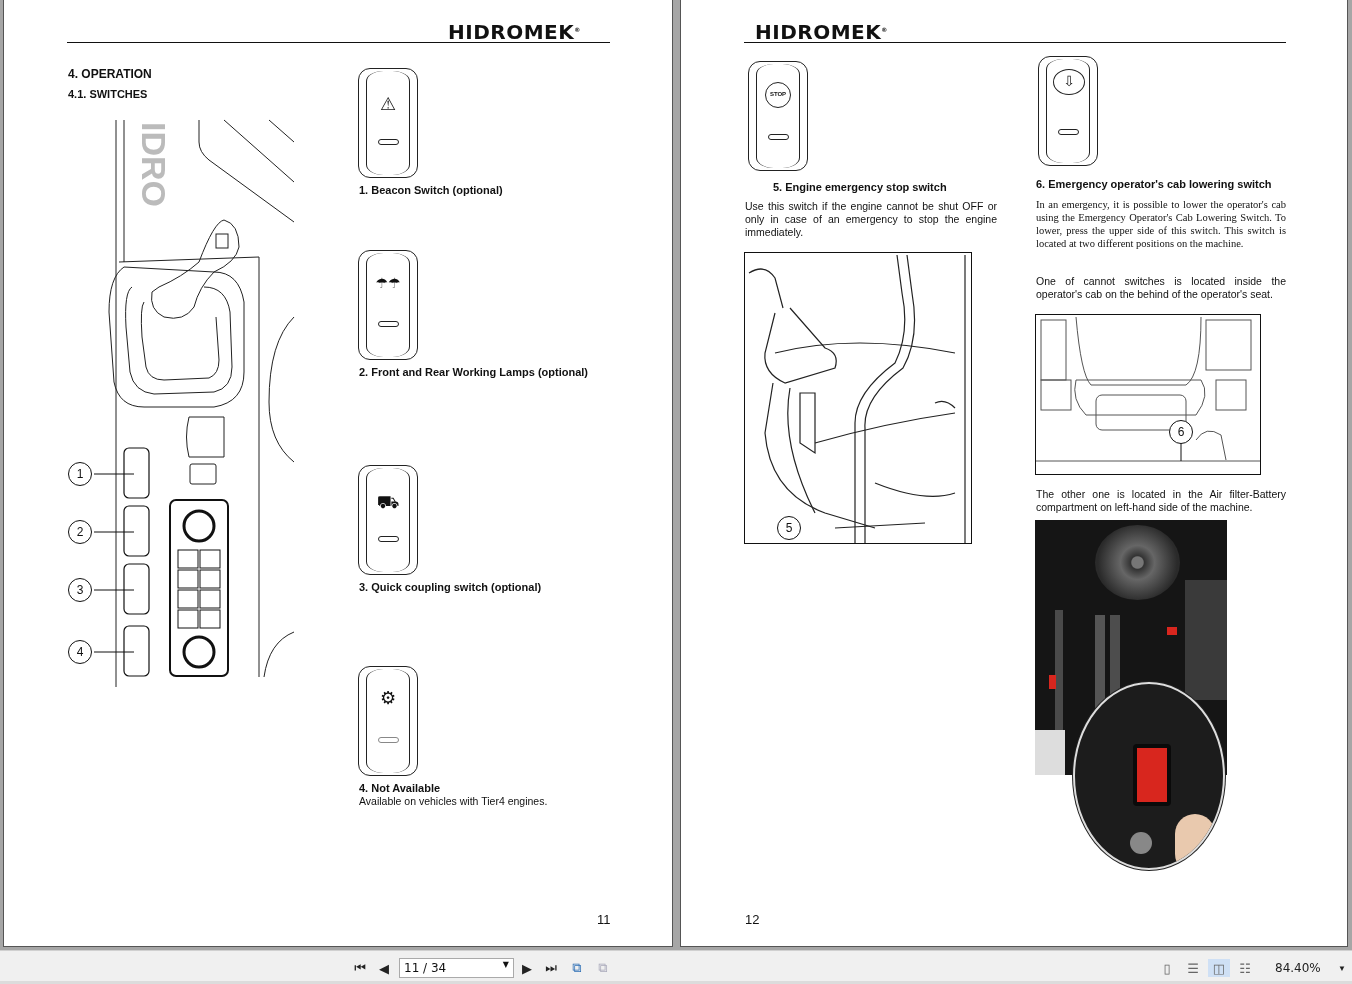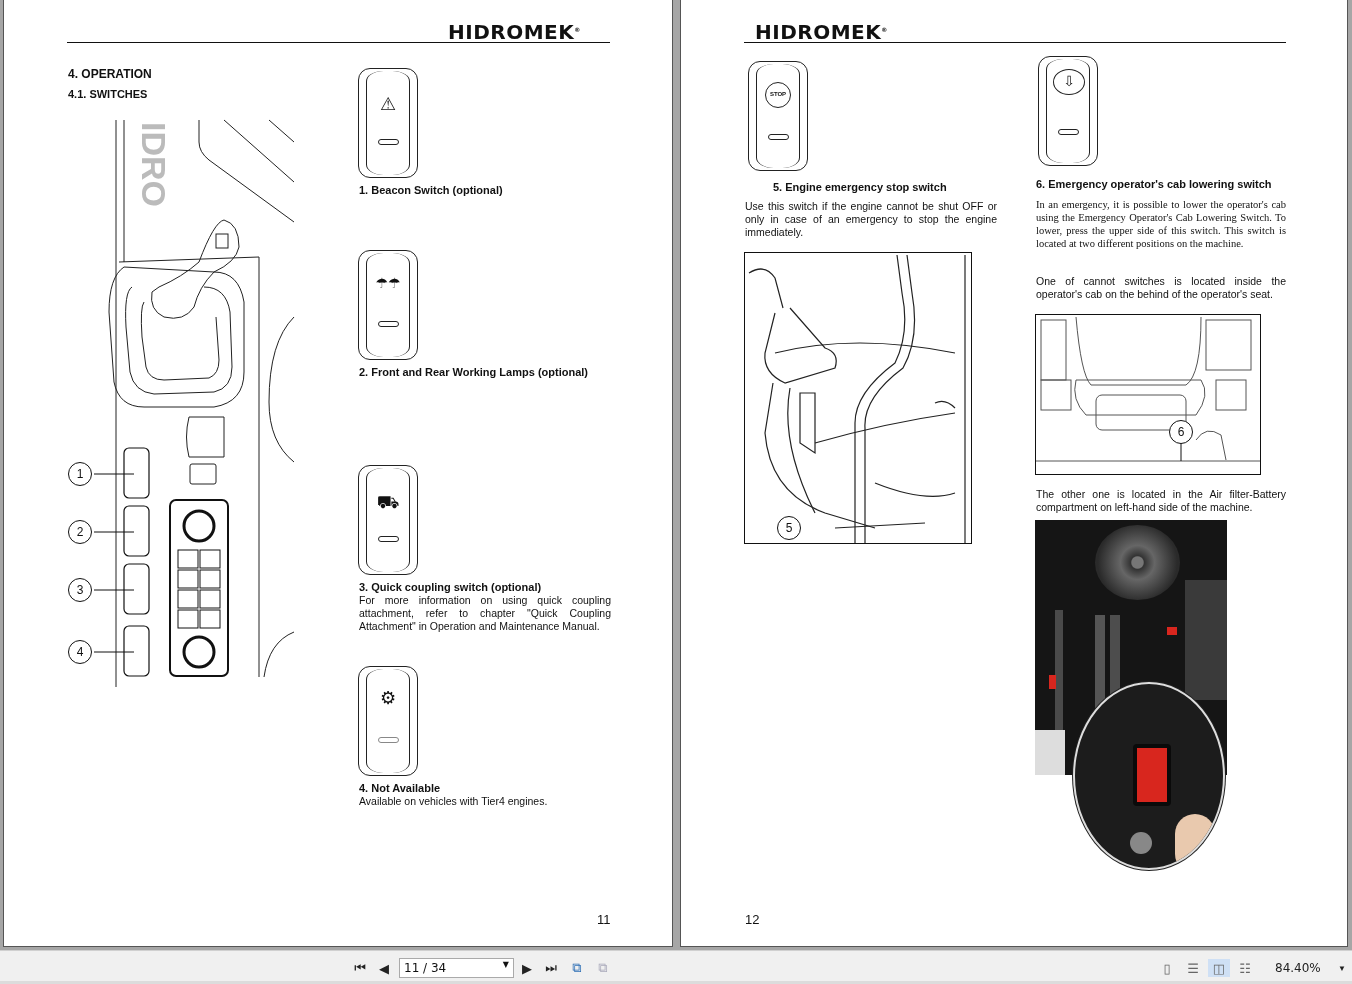--- a/index.html
+++ b/index.html
@@ -109,21 +109,20 @@
       <div class="slot" style="top:70px;"></div>
     </div>
     <div class="sw-title" style="left:355px; top:366px;">2. Front and Rear Working Lamps (optional)</div>
 
     <div class="rocker" style="left:354px; top:465px;">
       <div class="inner"></div>
       <div class="glyph" style="top:26px;">⛟</div>
       <div class="slot" style="top:70px;"></div>
     </div>
     <div class="sw-title" style="left:355px; top:581px;">3. Quick coupling switch (optional)</div>
-    <div class="sw-body" style="left:355px; top:594px; width:252px;">For more information on using quick coupling attachment, refer to chapter "Quick Coupling Attachment" in Operation and Maintenance Manual.</div>
 
     <div class="rocker" style="left:354px; top:666px;">
       <div class="inner"></div>
       <div class="glyph" style="top:20px;">⚙</div>
       <div class="slot" style="top:70px; border-color:#888;"></div>
     </div>
     <div class="sw-title" style="left:355px; top:782px;">4. Not Available</div>
     <div class="sw-body" style="left:355px; top:795px; width:252px;">Available on vehicles with Tier4 engines.</div>
 
     <div class="pnum" style="left:593px; top:912px;">11</div>

